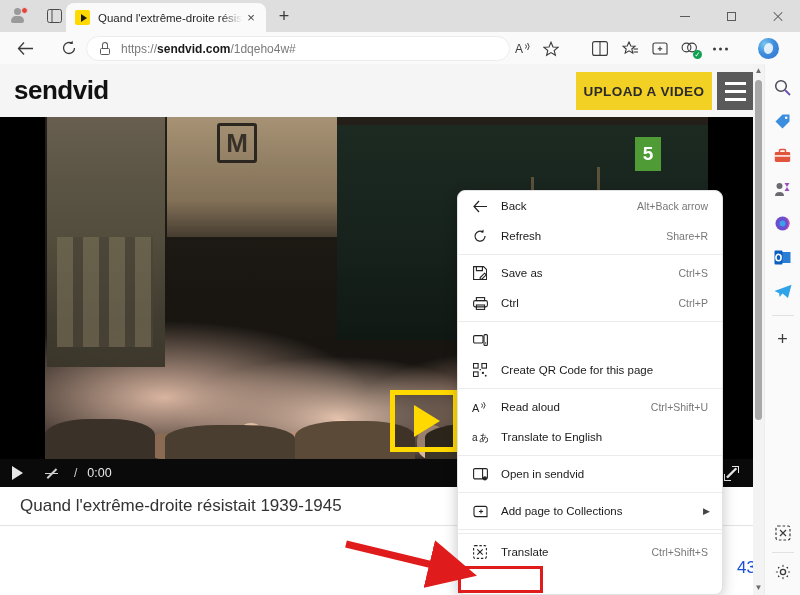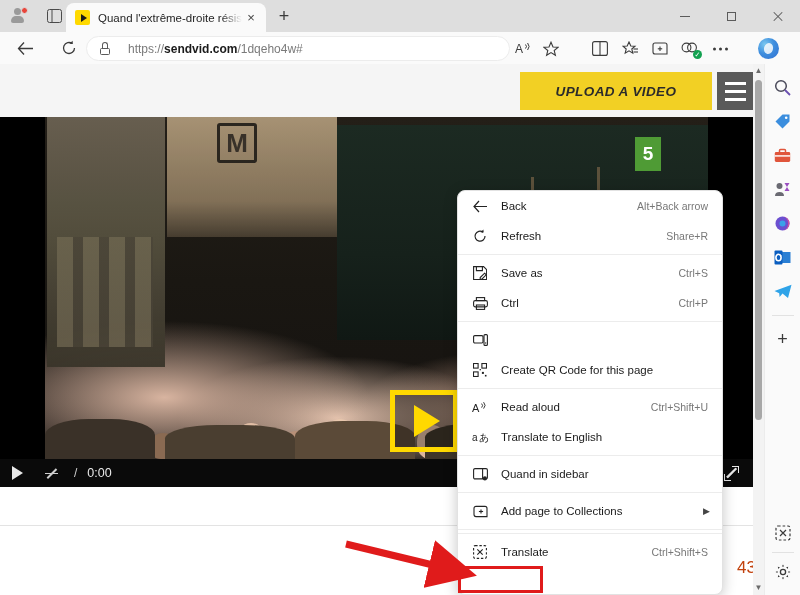--- a/index.html
+++ b/index.html
@@ -83,21 +83,20 @@
   .nav-btn {
     width: 30px; height: 26px; margin-left: 3px;
     display: flex; align-items: center; justify-content: center;
     border-radius: 4px; color: #3b3b3b;
   }
   .omnibox {
     position: absolute; left: 86px; top: 36px; width: 424px; height: 25px;
     background: #ffffff; border-radius: 13px;
     display: flex; align-items: center; padding: 0 12px;
     border: 1px solid #ececec;
-    gap: 7px;
   }
   .lock-ico { width: 12px; height: 13px; position: relative; flex: 0 0 auto; }
   .lock-body {
     position: absolute; left: 1px; bottom: 0; width: 10px; height: 7px;
     border: 1px solid #5a5a5a; border-radius: 1.5px;
   }
   .lock-shackle {
     position: absolute; left: 3px; top: 0px; width: 6px; height: 6px;
     border: 1px solid #5a5a5a; border-bottom: none; border-radius: 3px 3px 0 0;
   }
@@ -131,24 +130,24 @@
   .site-header {
     position: absolute; left: 0; top: 0; width: 764px; height: 53px;
     background: #f5f5f5;
     display: flex; align-items: center;
   }
   .logo {
     margin-left: 14px; font-size: 26px; font-weight: 700; color: #111;
     letter-spacing: -0.5px;
   }
   .upload-btn {
-    position: absolute; right: 52px; top: 8px; width: 192px; height: 38px;
+    position: absolute; right: 52px; top: 8px; width: 136px; height: 38px;
     background: #f2d024; color: #2b2b2b;
     font-size: 13.5px; font-weight: 700; letter-spacing: 0.4px;
-    display: flex; align-items: center; justify-content: center; font-style: italic;
+    display: flex; align-items: center; justify-content: center;
   }
   .burger {
     position: absolute; right: 10px; top: 8px; width: 37px; height: 38px;
     background: #5a5a5a; display: flex; flex-direction: column;
     align-items: center; justify-content: center; gap: 5px;
   }
   .burger span { display: block; width: 21px; height: 3px; background: #fff; }
 
   
   .stage {
@@ -271,21 +270,21 @@
     position: absolute; left: 0; top: 423px; width: 753px; height: 38px;
     display: flex; align-items: center; background: #fff;
   }
   .vtitle span {
     margin-left: 20px; font-size: 17px; color: #333; font-weight: 400;
   }
   .sep-line {
     position: absolute; left: 0; top: 461px; width: 753px; height: 1px; background: #e3e3e3;
   }
   .count {
-    position: absolute; right: 8px; top: 494px; font-size: 17px; color: #c2410c;
+    position: absolute; right: 8px; top: 494px; font-size: 17px; color: #1d4ed8;
   }
 
   
   .pscroll {
     position: absolute; left: 753px; top: 64px; width: 11px; height: 531px;
     background: #f3f3f3;
   }
   .pscroll .thumb {
     position: absolute; left: 2px; top: 16px; width: 7px; height: 340px;
     background: #a8a8a8; border-radius: 4px;
@@ -451,20 +450,21 @@
         <circle cx="8.5" cy="3" r="1.5" fill="#3b3b3b"></circle>
         <circle cx="14.5" cy="3" r="1.5" fill="#3b3b3b"></circle>
       </svg>
     </div>
   </div>
   <div class="copilot"></div>
 
   <div class="page">
 
     <div class="site-header">
+      <div class="logo">sendvid</div>
       <div class="upload-btn">UPLOAD A VIDEO</div>
       <div class="burger">
         <span></span>
           <span></span>
           <span></span>
       </div>
     </div>
 
     <div class="stage">
       <div class="frame">
@@ -510,20 +510,23 @@
         <div class="spinner"></div>
         <div class="time-sep">/</div>
         <div class="time-val">0:00</div>
         <div class="fs">
             <i></i>
             <u></u>
           </div>
       </div>
     </div>
 
+    <div class="vtitle">
+      <span>Quand l'extrême-droite résistait 1939-1945</span>
+    </div>
     <div class="sep-line"></div>
     <div class="count">43</div>
 
   </div>
 
   <div class="pscroll">
     <div class="arr up">▲</div>
     <div class="thumb"></div>
     <div class="arr dn">▼</div>
   </div>
@@ -683,21 +686,21 @@
       </div>
       <div class="msep"></div>
       <div class="mi">
         <span class="mico">
           <svg width="15" height="13" viewBox="0 0 15 13">
             <rect x="0.6" y="0.6" width="13.8" height="10.3" rx="1.4" fill="none" stroke="#232323" stroke-width="1.1"></rect>
             <line x1="9.6" y1="0.6" x2="9.6" y2="10.9" stroke="#232323" stroke-width="1.1"></line>
             <circle cx="11.9" cy="10.4" r="2.1" fill="#232323"></circle>
           </svg>
         </span>
-        <span class="mlabel">Quand in sidebar</span>
+        <span class="mlabel">Open in sendvid</span>
       </div>
       <div class="msep"></div>
       <div class="mi">
         <span class="mico">
           <svg width="15" height="13" viewBox="0 0 15 13">
             <path d="M3 1.4 h9 a2 2 0 0 1 2 2 v8.2 h-11 a2 2 0 0 1 -2 -2 v-6.2 a2 2 0 0 1 2 -2 z" fill="none" stroke="#232323" stroke-width="1.1"></path>
             <line x1="8" y1="4.4" x2="8" y2="8.6" stroke="#232323" stroke-width="1.1"></line>
             <line x1="5.9" y1="6.5" x2="10.1" y2="6.5" stroke="#232323" stroke-width="1.1"></line>
           </svg>
         </span>

